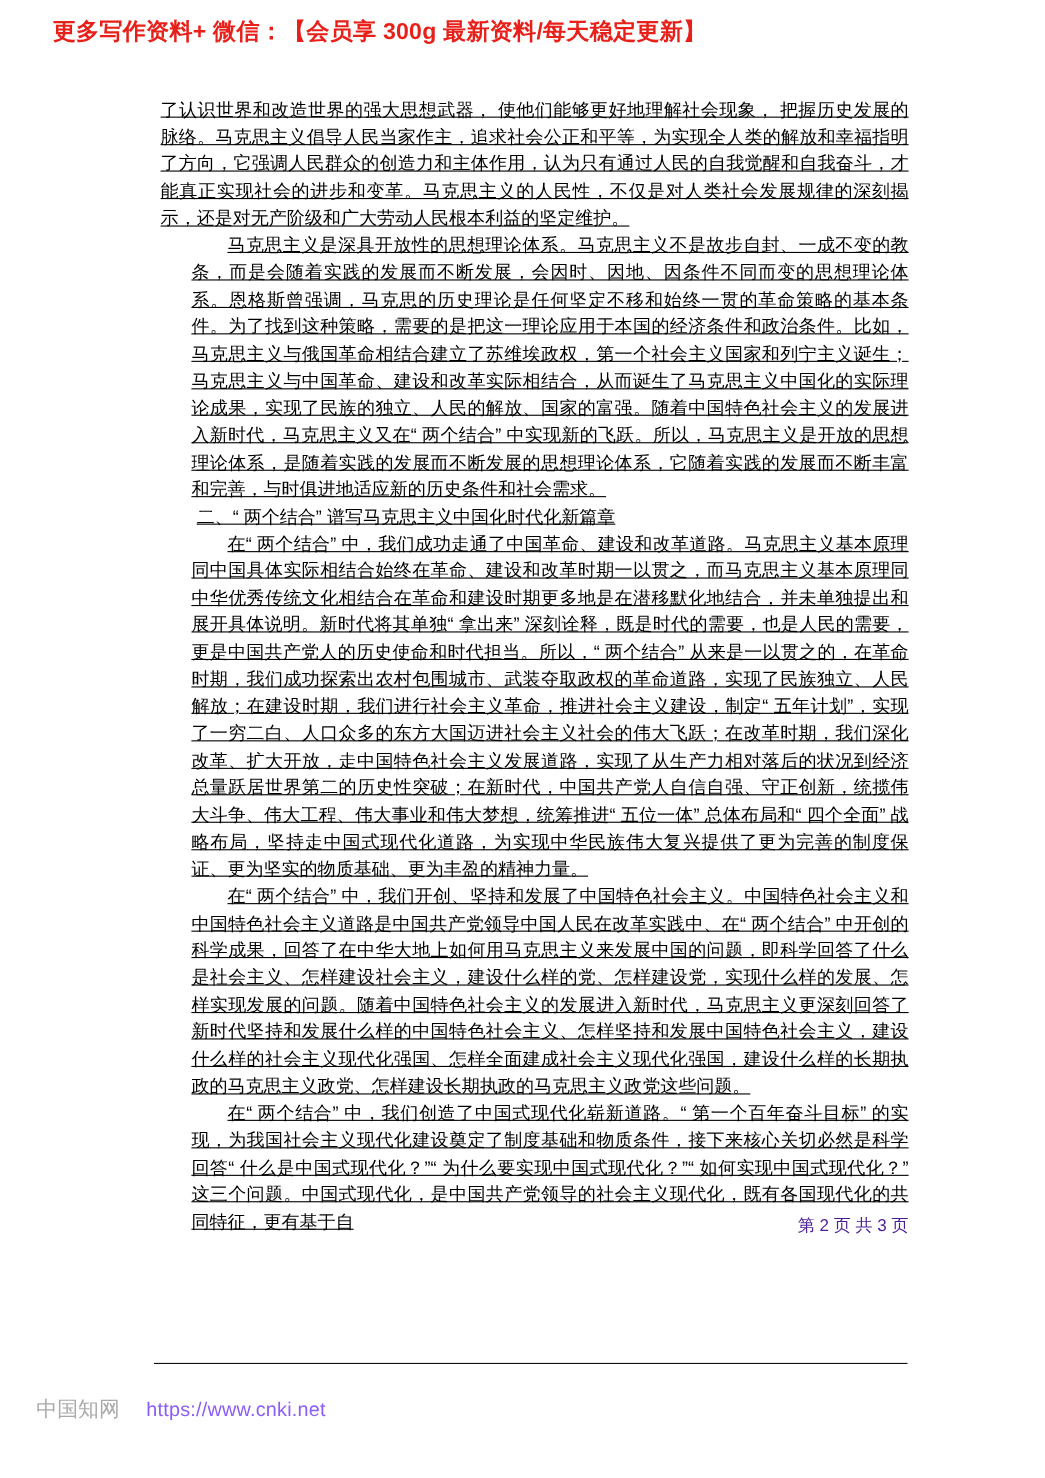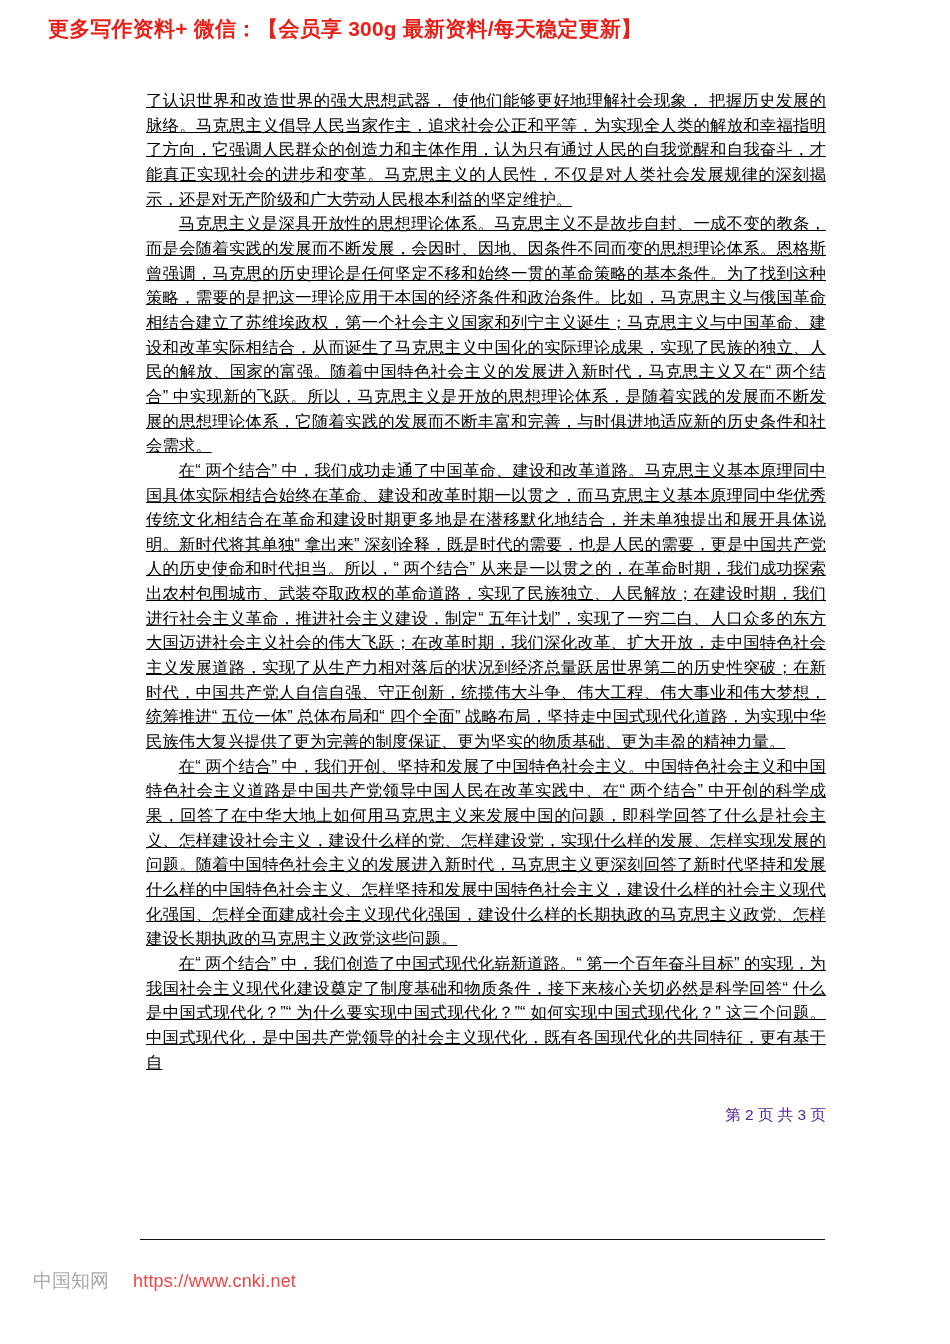--- a/index.html
+++ b/index.html
@@ -56,20 +56,21 @@
     line-height: 24.65px;
     text-align: justify;
     text-justify: inter-ideograph;
     text-align-last: left;
     letter-spacing: 0px;
     word-break: break-all;
     font-family: "Liberation Sans", "DejaVu Sans", sans-serif;
   }
   .para.indent {
     text-indent: 2em;
+    margin-left: 28px;
   }
   .para.heading {
     text-indent: 2em;
   }
 
   
   .page-number {
     position: absolute;
     left: 0;
     top: 1104px;
@@ -103,38 +104,39 @@
   }
   .watermark-brand {
     font-size: 19px;
     line-height: 26px;
     color: #a9a9a9;
     font-family: "Liberation Sans", "DejaVu Sans", sans-serif;
   }
   .watermark-url {
     font-size: 18px;
     line-height: 26px;
-    color: #ef4444;
+    color: #8b5cf6;
     letter-spacing: 0.2px;
     font-family: "Liberation Sans", "DejaVu Sans", sans-serif;
   }
 </style>
 </head>
 <body>
 
 <div class="page">
 
   <div class="promo-header" style="color: rgb(232, 32, 26);">更多写作资料+ 微信：【会员享 300g 最新资料/每天稳定更新】</div>
 
   <div class="doc-body">
 
     <p class="para">了认识世界和改造世界的强大思想武器， 使他们能够更好地理解社会现象， 把握历史发展的脉络。马克思主义倡导人民当家作主，追求社会公正和平等，为实现全人类的解放和幸福指明了方向，它强调人民群众的创造力和主体作用，认为只有通过人民的自我觉醒和自我奋斗，才能真正实现社会的进步和变革。马克思主义的人民性，不仅是对人类社会发展规律的深刻揭示，还是对无产阶级和广大劳动人民根本利益的坚定维护。</p>
 
     <p class="para indent">马克思主义是深具开放性的思想理论体系。马克思主义不是故步自封、一成不变的教条，而是会随着实践的发展而不断发展，会因时、因地、因条件不同而变的思想理论体系。恩格斯曾强调，马克思的历史理论是任何坚定不移和始终一贯的革命策略的基本条件。为了找到这种策略，需要的是把这一理论应用于本国的经济条件和政治条件。比如，马克思主义与俄国革命相结合建立了苏维埃政权，第一个社会主义国家和列宁主义诞生；马克思主义与中国革命、建设和改革实际相结合，从而诞生了马克思主义中国化的实际理论成果，实现了民族的独立、人民的解放、国家的富强。随着中国特色社会主义的发展进入新时代，马克思主义又在“ 两个结合” 中实现新的飞跃。所以，马克思主义是开放的思想理论体系，是随着实践的发展而不断发展的思想理论体系，它随着实践的发展而不断丰富和完善，与时俱进地适应新的历史条件和社会需求。</p>
 
+    <p class="para heading">二、“ 两个结合” 谱写马克思主义中国化时代化新篇章</p>
 
 
     <p class="para indent">在“ 两个结合” 中，我们成功走通了中国革命、建设和改革道路。马克思主义基本原理同中国具体实际相结合始终在革命、建设和改革时期一以贯之，而马克思主义基本原理同中华优秀传统文化相结合在革命和建设时期更多地是在潜移默化地结合，并未单独提出和展开具体说明。新时代将其单独“ 拿出来” 深刻诠释，既是时代的需要，也是人民的需要，更是中国共产党人的历史使命和时代担当。所以，“ 两个结合” 从来是一以贯之的，在革命时期，我们成功探索出农村包围城市、武装夺取政权的革命道路，实现了民族独立、人民解放；在建设时期，我们进行社会主义革命，推进社会主义建设，制定“ 五年计划”，实现了一穷二白、人口众多的东方大国迈进社会主义社会的伟大飞跃；在改革时期，我们深化改革、扩大开放，走中国特色社会主义发展道路，实现了从生产力相对落后的状况到经济总量跃居世界第二的历史性突破；在新时代，中国共产党人自信自强、守正创新，统揽伟大斗争、伟大工程、伟大事业和伟大梦想，统筹推进“ 五位一体” 总体布局和“ 四个全面” 战略布局，坚持走中国式现代化道路，为实现中华民族伟大复兴提供了更为完善的制度保证、更为坚实的物质基础、更为丰盈的精神力量。</p>
 
     <p class="para indent">在“ 两个结合” 中，我们开创、坚持和发展了中国特色社会主义。中国特色社会主义和中国特色社会主义道路是中国共产党领导中国人民在改革实践中、在“ 两个结合” 中开创的科学成果，回答了在中华大地上如何用马克思主义来发展中国的问题，即科学回答了什么是社会主义、怎样建设社会主义，建设什么样的党、怎样建设党，实现什么样的发展、怎样实现发展的问题。随着中国特色社会主义的发展进入新时代，马克思主义更深刻回答了新时代坚持和发展什么样的中国特色社会主义、怎样坚持和发展中国特色社会主义，建设什么样的社会主义现代化强国、怎样全面建成社会主义现代化强国，建设什么样的长期执政的马克思主义政党、怎样建设长期执政的马克思主义政党这些问题。</p>
 
     <p class="para indent">在“ 两个结合” 中，我们创造了中国式现代化崭新道路。“ 第一个百年奋斗目标” 的实现，为我国社会主义现代化建设奠定了制度基础和物质条件，接下来核心关切必然是科学回答“ 什么是中国式现代化？”“ 为什么要实现中国式现代化？”“ 如何实现中国式现代化？” 这三个问题。中国式现代化，是中国共产党领导的社会主义现代化，既有各国现代化的共同特征，更有基于自</p>
 
   </div>
 

